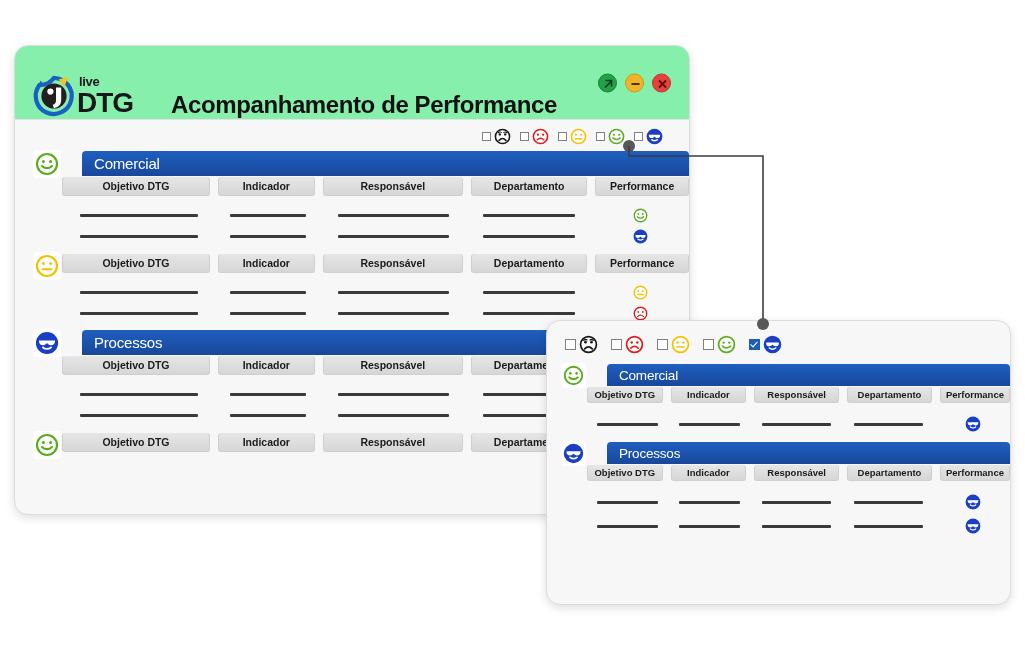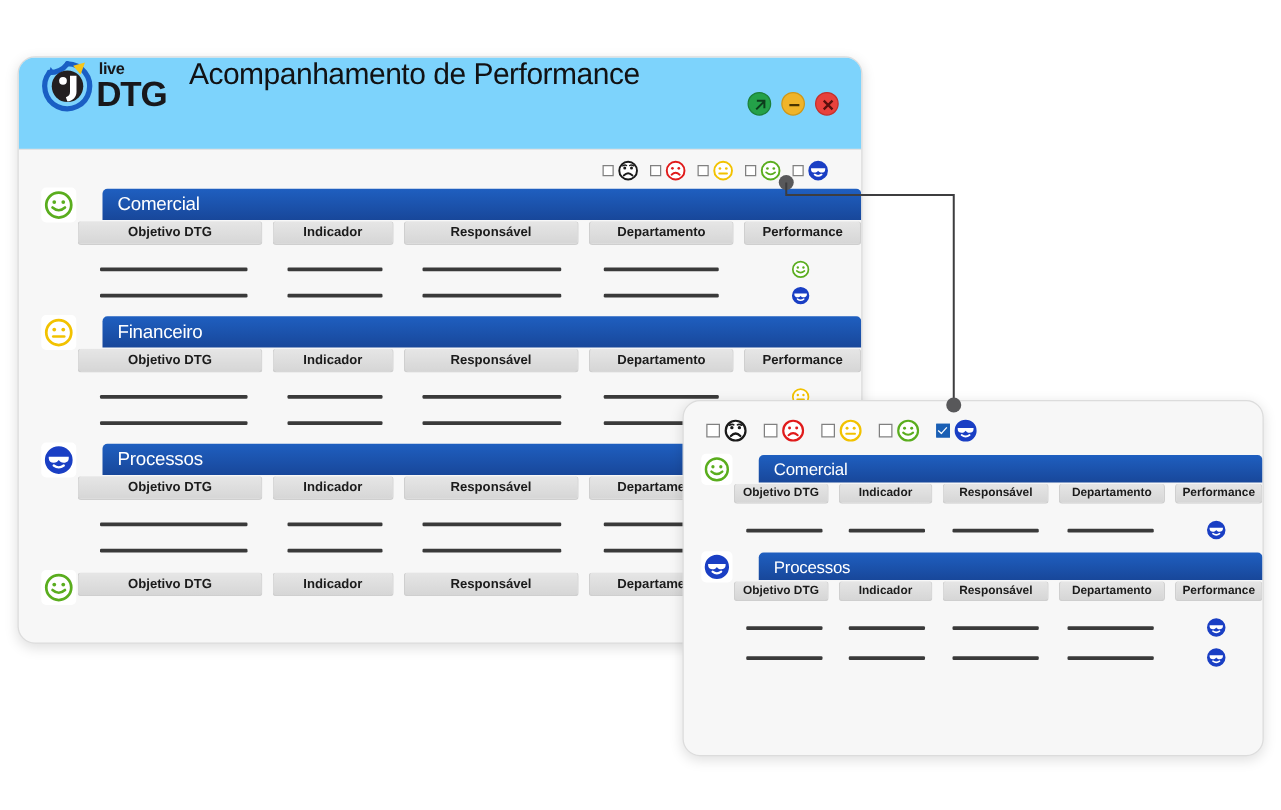--- a/index.html
+++ b/index.html
@@ -21,41 +21,42 @@
     box-shadow: 0 3px 10px rgba(0,0,0,0.13);
     overflow: hidden;
   }
   #win-back { left: 14px; top: 45px; width: 676px; height: 470px; }
   #win-front { left: 546px; top: 320px; width: 465px; height: 285px; }
 
   
   .titlebar {
     position: relative;
     height: 74px;
-    background: #7dd3fc;
+    background: #86efac;
     border-bottom: 1px solid #e3e3e3;
     display: flex;
-    align-items: flex-start;
+    align-items: flex-end;
     padding-left: 16px;
+    gap: 20px;
   }
   .logo { display: flex; align-items: center; gap: 2px; }
   .logo-mark { width: 46px; height: 46px; position: relative; }
   .logo-text { display: flex; flex-direction: column; line-height: 1; margin-left: -2px; }
   .logo-live {
     font-size: 13px; font-weight: bold; color: #18181b;
     letter-spacing: -0.3px; margin-left: 2px; margin-bottom: 1px;
   }
   .logo-dtg {
     font-size: 28px; font-weight: bold; color: #18181b;
     letter-spacing: -1px;
   }
   .app-title {
     margin-left: 18px;
     font-size: 24px;
-    font-weight: normal;
+    font-weight: bold;
     color: #111113;
     letter-spacing: -0.4px;
     white-space: nowrap;
   }
   .win-controls {
     position: absolute; right: 18px; top: 50%;
     transform: translateY(-50%);
     display: flex; gap: 8px;
   }
   .ctl { width: 19px; height: 19px; border-radius: 50%; position: relative; }
@@ -341,23 +342,20 @@
         </div>
         <div class="section">
           <div class="sec-icon">
             <svg width="24" height="24" viewBox="0 0 24 24" class="face">
               <circle cx="12" cy="12" r="10" fill="#fff" stroke="#f2c200" stroke-width="2.2"></circle>
               <circle cx="8.4" cy="9.6" r="1.5" fill="#f2c200"></circle>
               <circle cx="15.6" cy="9.6" r="1.5" fill="#f2c200"></circle>
               <path d="M7.6 15.2 h8.8" fill="none" stroke="#f2c200" stroke-width="2.1" stroke-linecap="round"></path>
             </svg>
           </div>
-          <div class="section-head">
-            <div class="sec-bar">Financeiro</div>
-          </div>
           <div class="cols">
             <div class="col-head c0">Objetivo DTG</div>
             <div class="col-head c1">Indicador</div>
             <div class="col-head c2">Responsável</div>
             <div class="col-head c3">Departamento</div>
             <div class="col-head c4">Performance</div>
           </div>
           <div class="rows">
             <div class="row">
               <div class="cell c0">

